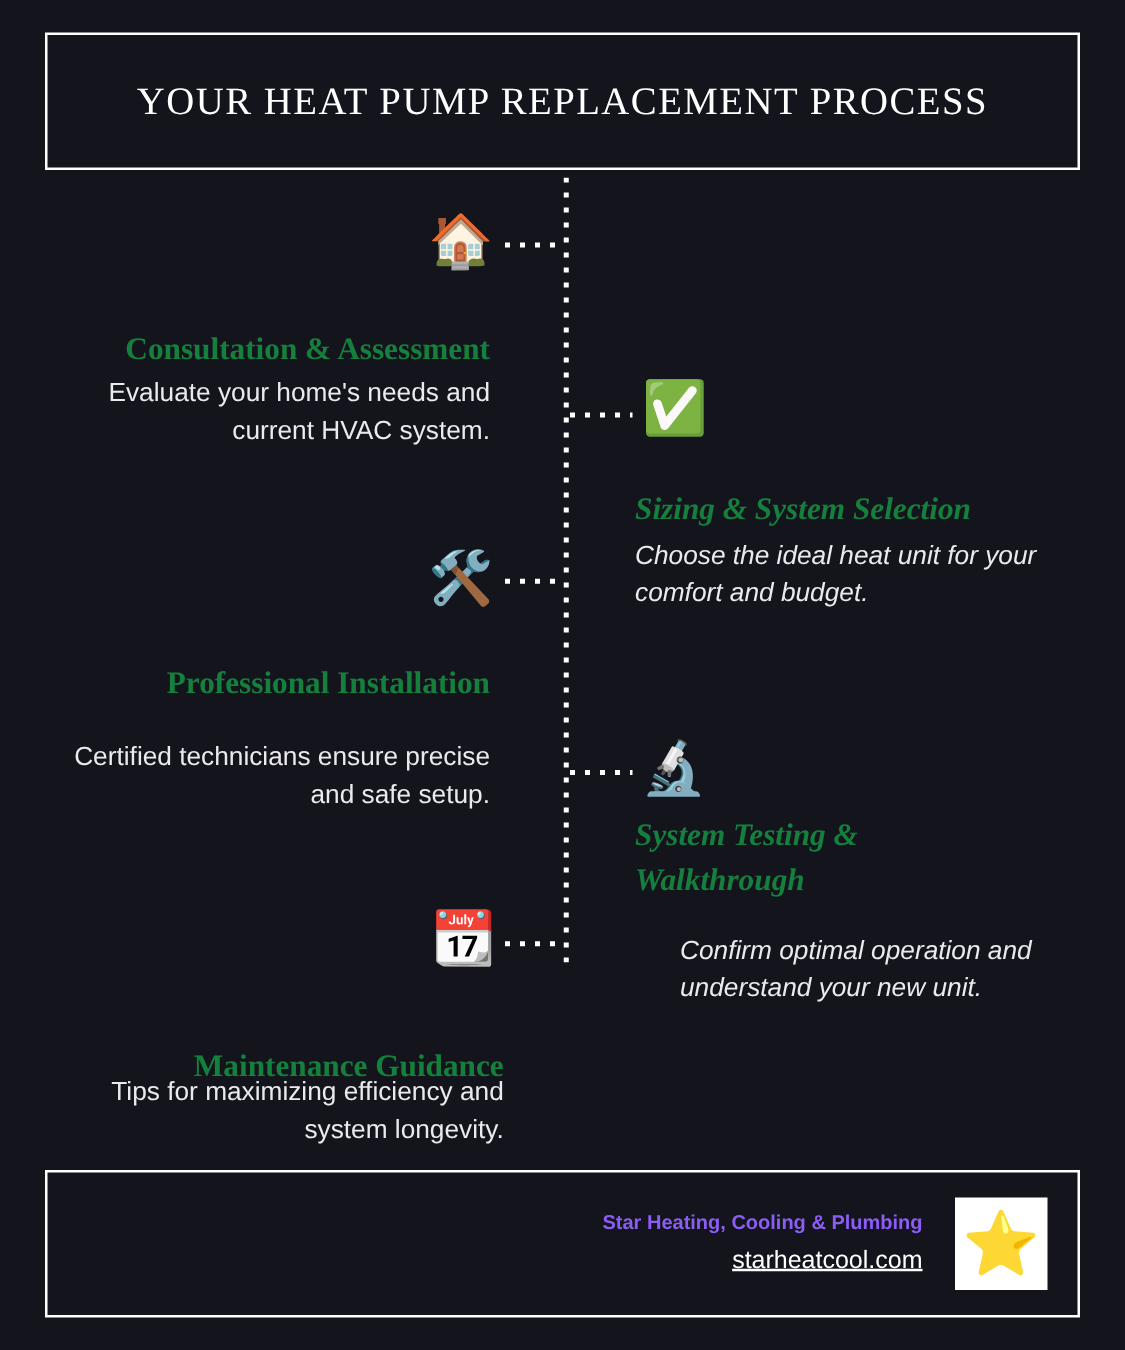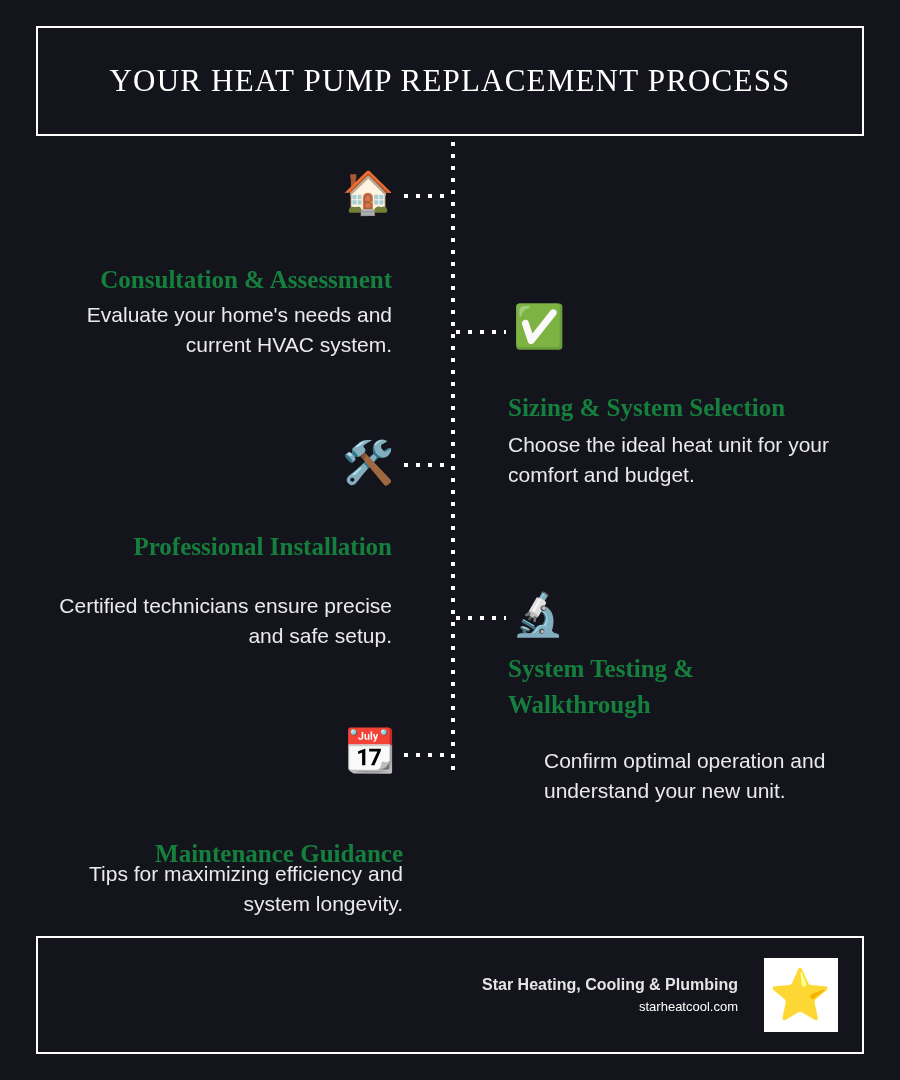--- a/index.html
+++ b/index.html
@@ -88,20 +88,21 @@
     font-family: "Liberation Sans", sans-serif;
     font-size: 21px;
     color: #e9e9ee;
     line-height: 1.42;
   }
   .align-right {
     text-align: right;
   }
   .align-left {
     text-align: left;
+    font-style: italic;
   }
 
   
   #step1-icon { left: 341px; top: 172px; }
   #step1-conn { left: 404px; top: 194px; width: 48px; }
   #step1-title { left: 40px; top: 262px; width: 352px; }
   #step1-desc  { left: 40px; top: 300px; width: 352px; }
 
   
   #step2-icon { left: 512px; top: 306px; }
@@ -146,28 +147,29 @@
     align-items: center;
     gap: 26px;
   }
   .footer-text {
     text-align: right;
   }
   .brand-name {
     font-family: "Liberation Sans", sans-serif;
     font-weight: bold;
     font-size: 16px;
-    color: #e5e5e5;
+    color: #8b5cf6;
     line-height: 1.6;
   }
   .brand-url {
     font-family: "Liberation Sans", sans-serif;
-    font-size: 13px;
+    font-size: 20px;
     color: #ffffff;
     line-height: 1.6;
+    text-decoration: underline;
   }
   .logo-box {
     width: 74px;
     height: 74px;
     background: #ffffff;
     display: flex;
     align-items: center;
     justify-content: center;
   }
   .logo-star {

